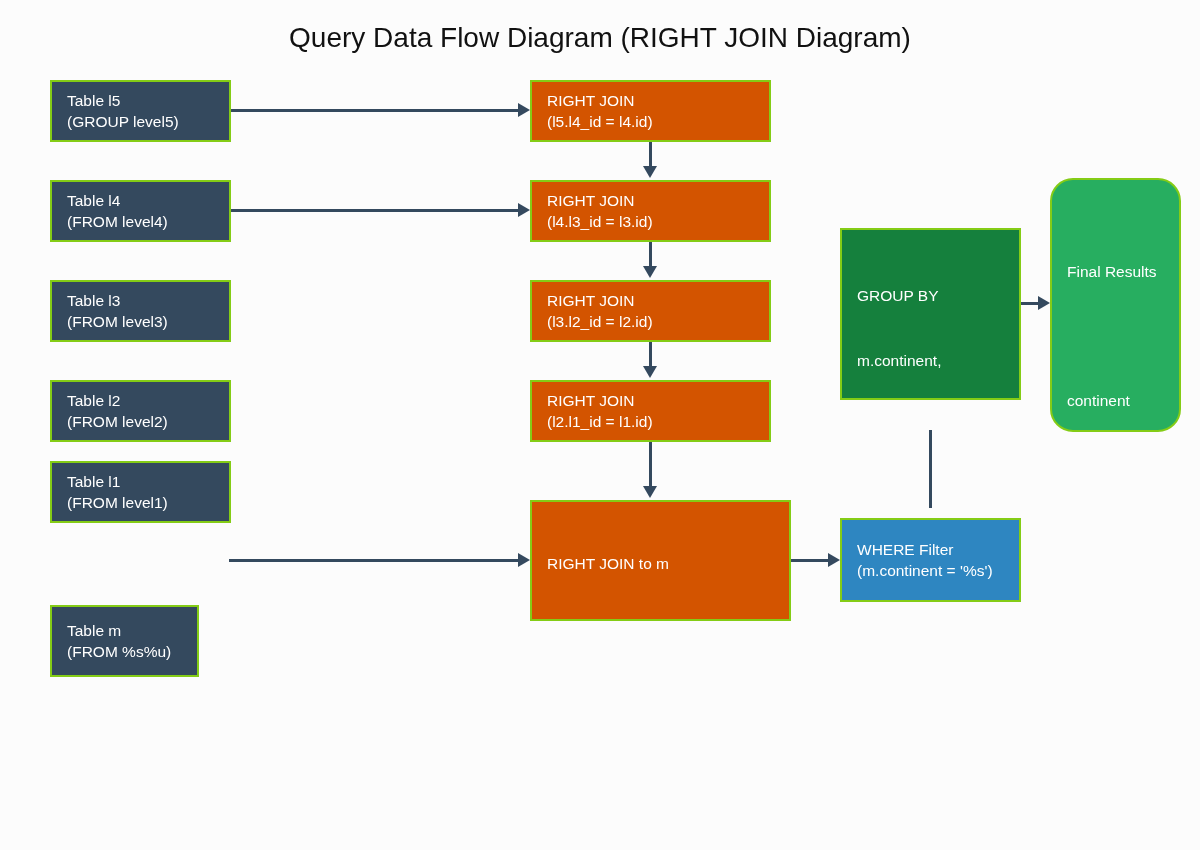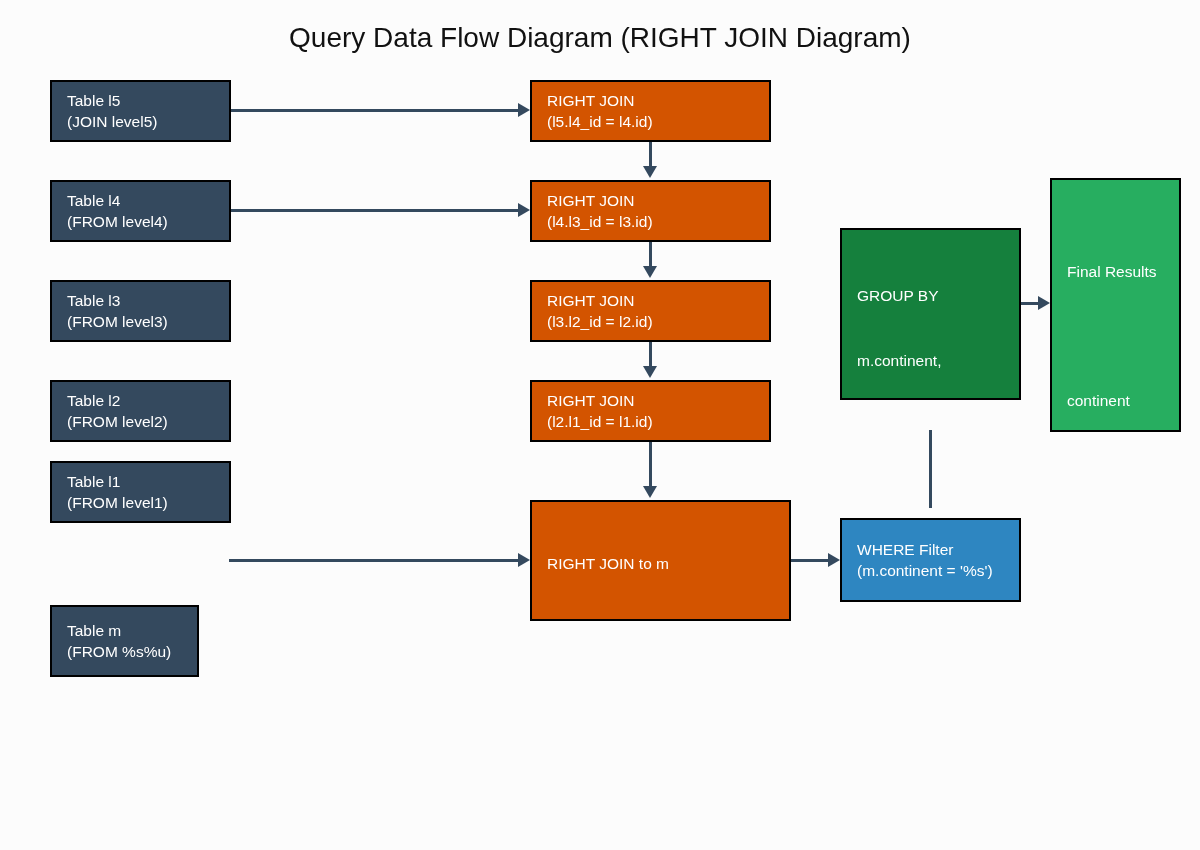--- a/index.html
+++ b/index.html
@@ -25,33 +25,33 @@
     width: 1200px;
     text-align: center;
     font-size: 28px;
     color: #111111;
     letter-spacing: 0px;
     white-space: nowrap;
   }
   .node {
     position: absolute;
     box-sizing: border-box;
-    border: 2px solid #000000;
+    border: 2px solid #84cc16;
     color: #ffffff;
     font-size: 15.5px;
     line-height: 21.5px;
     padding: 8px 14px 8px 15px;
     white-space: pre-wrap;
     overflow: hidden;
   }
   .node.table   { background: #34495e; }
   .node.join    { background: #d35400; }
   .node.group   { background: #15803d; }
   .node.filter  { background: #2e86c1; }
-  .node.results { background: #27ae60; }
+  .node.results { background: #27ae60; border-radius: 23px; }
 
   .node.v-center {
     display: flex;
     flex-direction: column;
     justify-content: center;
   }
   .node .line { display: block; }
   .node .line.blank { min-height: 21.5px; }
 
   
@@ -80,21 +80,21 @@
 </style>
 </head>
 <body>
 
 <div id="canvas">
 
   <div id="title">Query Data Flow Diagram (RIGHT JOIN Diagram)</div>
 
   <div class="node table v-center" style="left:50px; top:80px; width:181px; height:62px;">
     <span class="line">Table l5</span>
-    <span class="line">(JOIN level5)</span>
+    <span class="line">(GROUP level5)</span>
   </div>
 
   <div class="node table v-center" style="left:50px; top:180px; width:181px; height:62px;">
     <span class="line">Table l4</span>
     <span class="line">(FROM level4)</span>
   </div>
 
   <div class="node table v-center" style="left:50px; top:280px; width:181px; height:62px;">
     <span class="line">Table l3</span>
     <span class="line">(FROM level3)</span>

